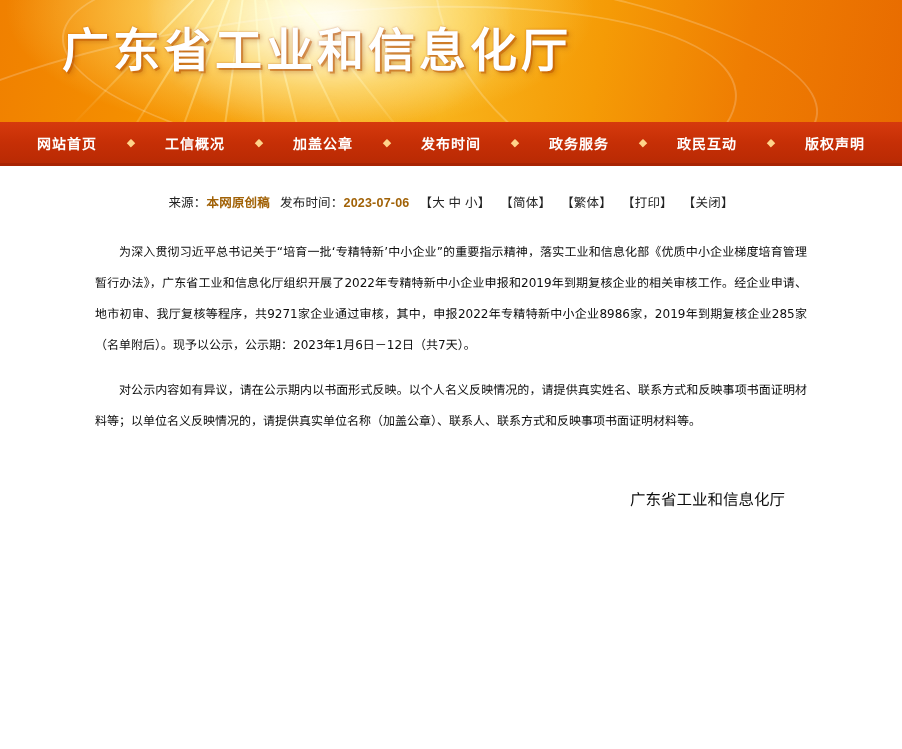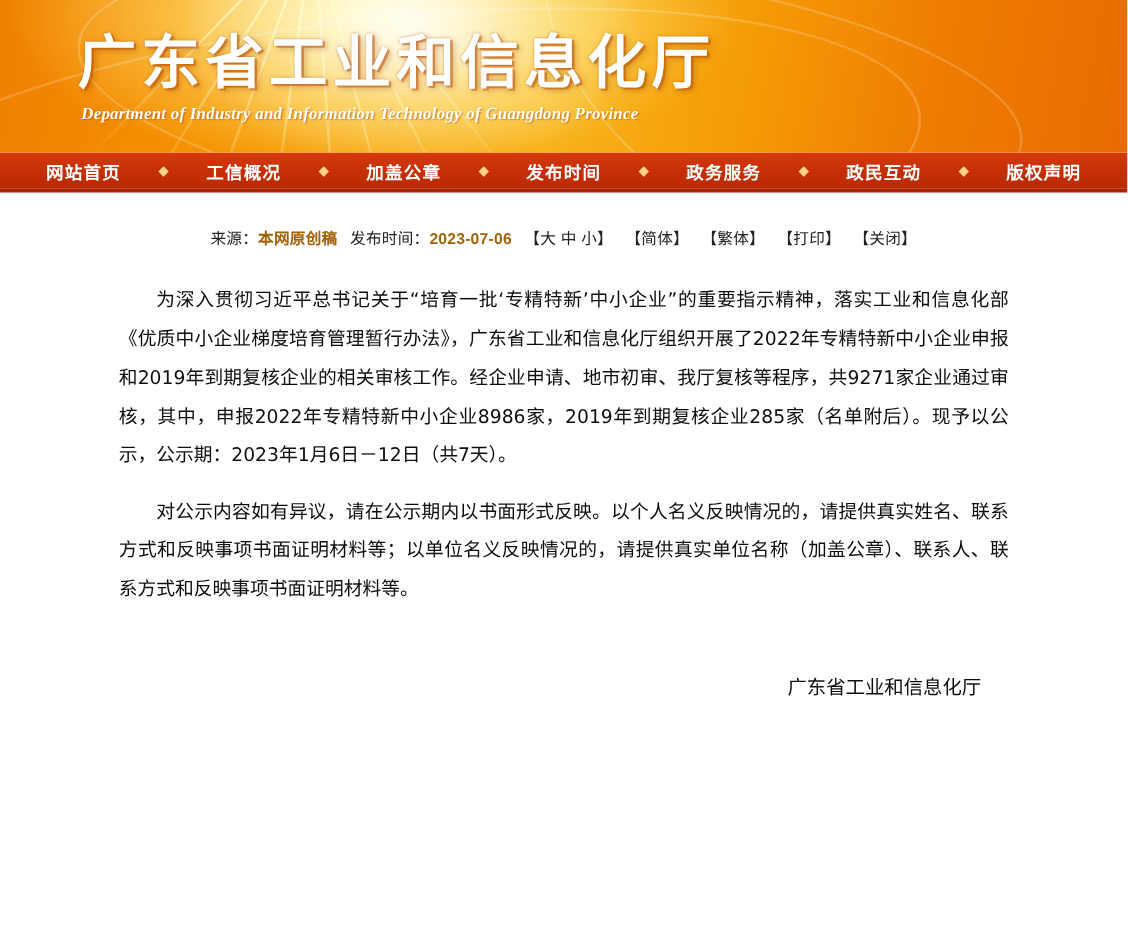--- a/index.html
+++ b/index.html
@@ -80,21 +80,21 @@
     font-size: 13.5px;
     letter-spacing: 0.2px;
     color: #ffffff;
     text-shadow: 1px 1px 1px rgba(170,70,0,0.5);
     white-space: nowrap;
   }
 
   
   .navbar {
     width: 902px;
-    height: 32px;
+    height: 44px;
     background: linear-gradient(to bottom, #d63a0d 0%, #c62f06 50%, #b92a04 100%);
     display: flex;
     align-items: center;
     justify-content: center;
     border-bottom: 3px solid #a82403;
   }
   .nav-list {
     display: flex;
     align-items: center;
     width: 100%;
@@ -148,21 +148,21 @@
     color: #222;
     text-decoration: none;
     cursor: pointer;
   }
   .meta .sp { display: inline-block; width: 10px; }
 
   .body {
     margin: 26px auto 0;
     width: 712px;
     font-family: "DejaVu Sans", "Liberation Sans", sans-serif;
-    font-size: 15px;
+    font-size: 12px;
     line-height: 31px;
     color: #0d0d0d;
     text-align: justify;
   }
   .body p {
     margin: 0 0 14px 0;
     text-indent: 2em;
   }
   .body p.attach {
     margin-top: 36px;
@@ -192,21 +192,20 @@
   <div class="ray" style="transform:rotate(-26deg)"></div>
   <div class="ray" style="transform:rotate(-14deg)"></div>
   <div class="ray" style="transform:rotate(-4deg)"></div>
   <div class="ray" style="transform:rotate(8deg)"></div>
   <div class="ray" style="transform:rotate(20deg)"></div>
   <div class="ray" style="transform:rotate(32deg)"></div>
   <div class="ray" style="transform:rotate(44deg)"></div>
 
   <div class="banner-inner">
     <div class="banner-title">广东省工业和信息化厅</div>
-    <div class="banner-sub">Department of Industry and Information Technology of Guangdong Province</div>
   </div>
 </div>
 
 <div class="navbar">
   <div class="nav-list">
     <a class="nav-item">网站首页</a>
     <span class="nav-sep">◆</span>
     <a class="nav-item">工信概况</a>
     <span class="nav-sep">◆</span>
     <a class="nav-item">加盖公章</a>

